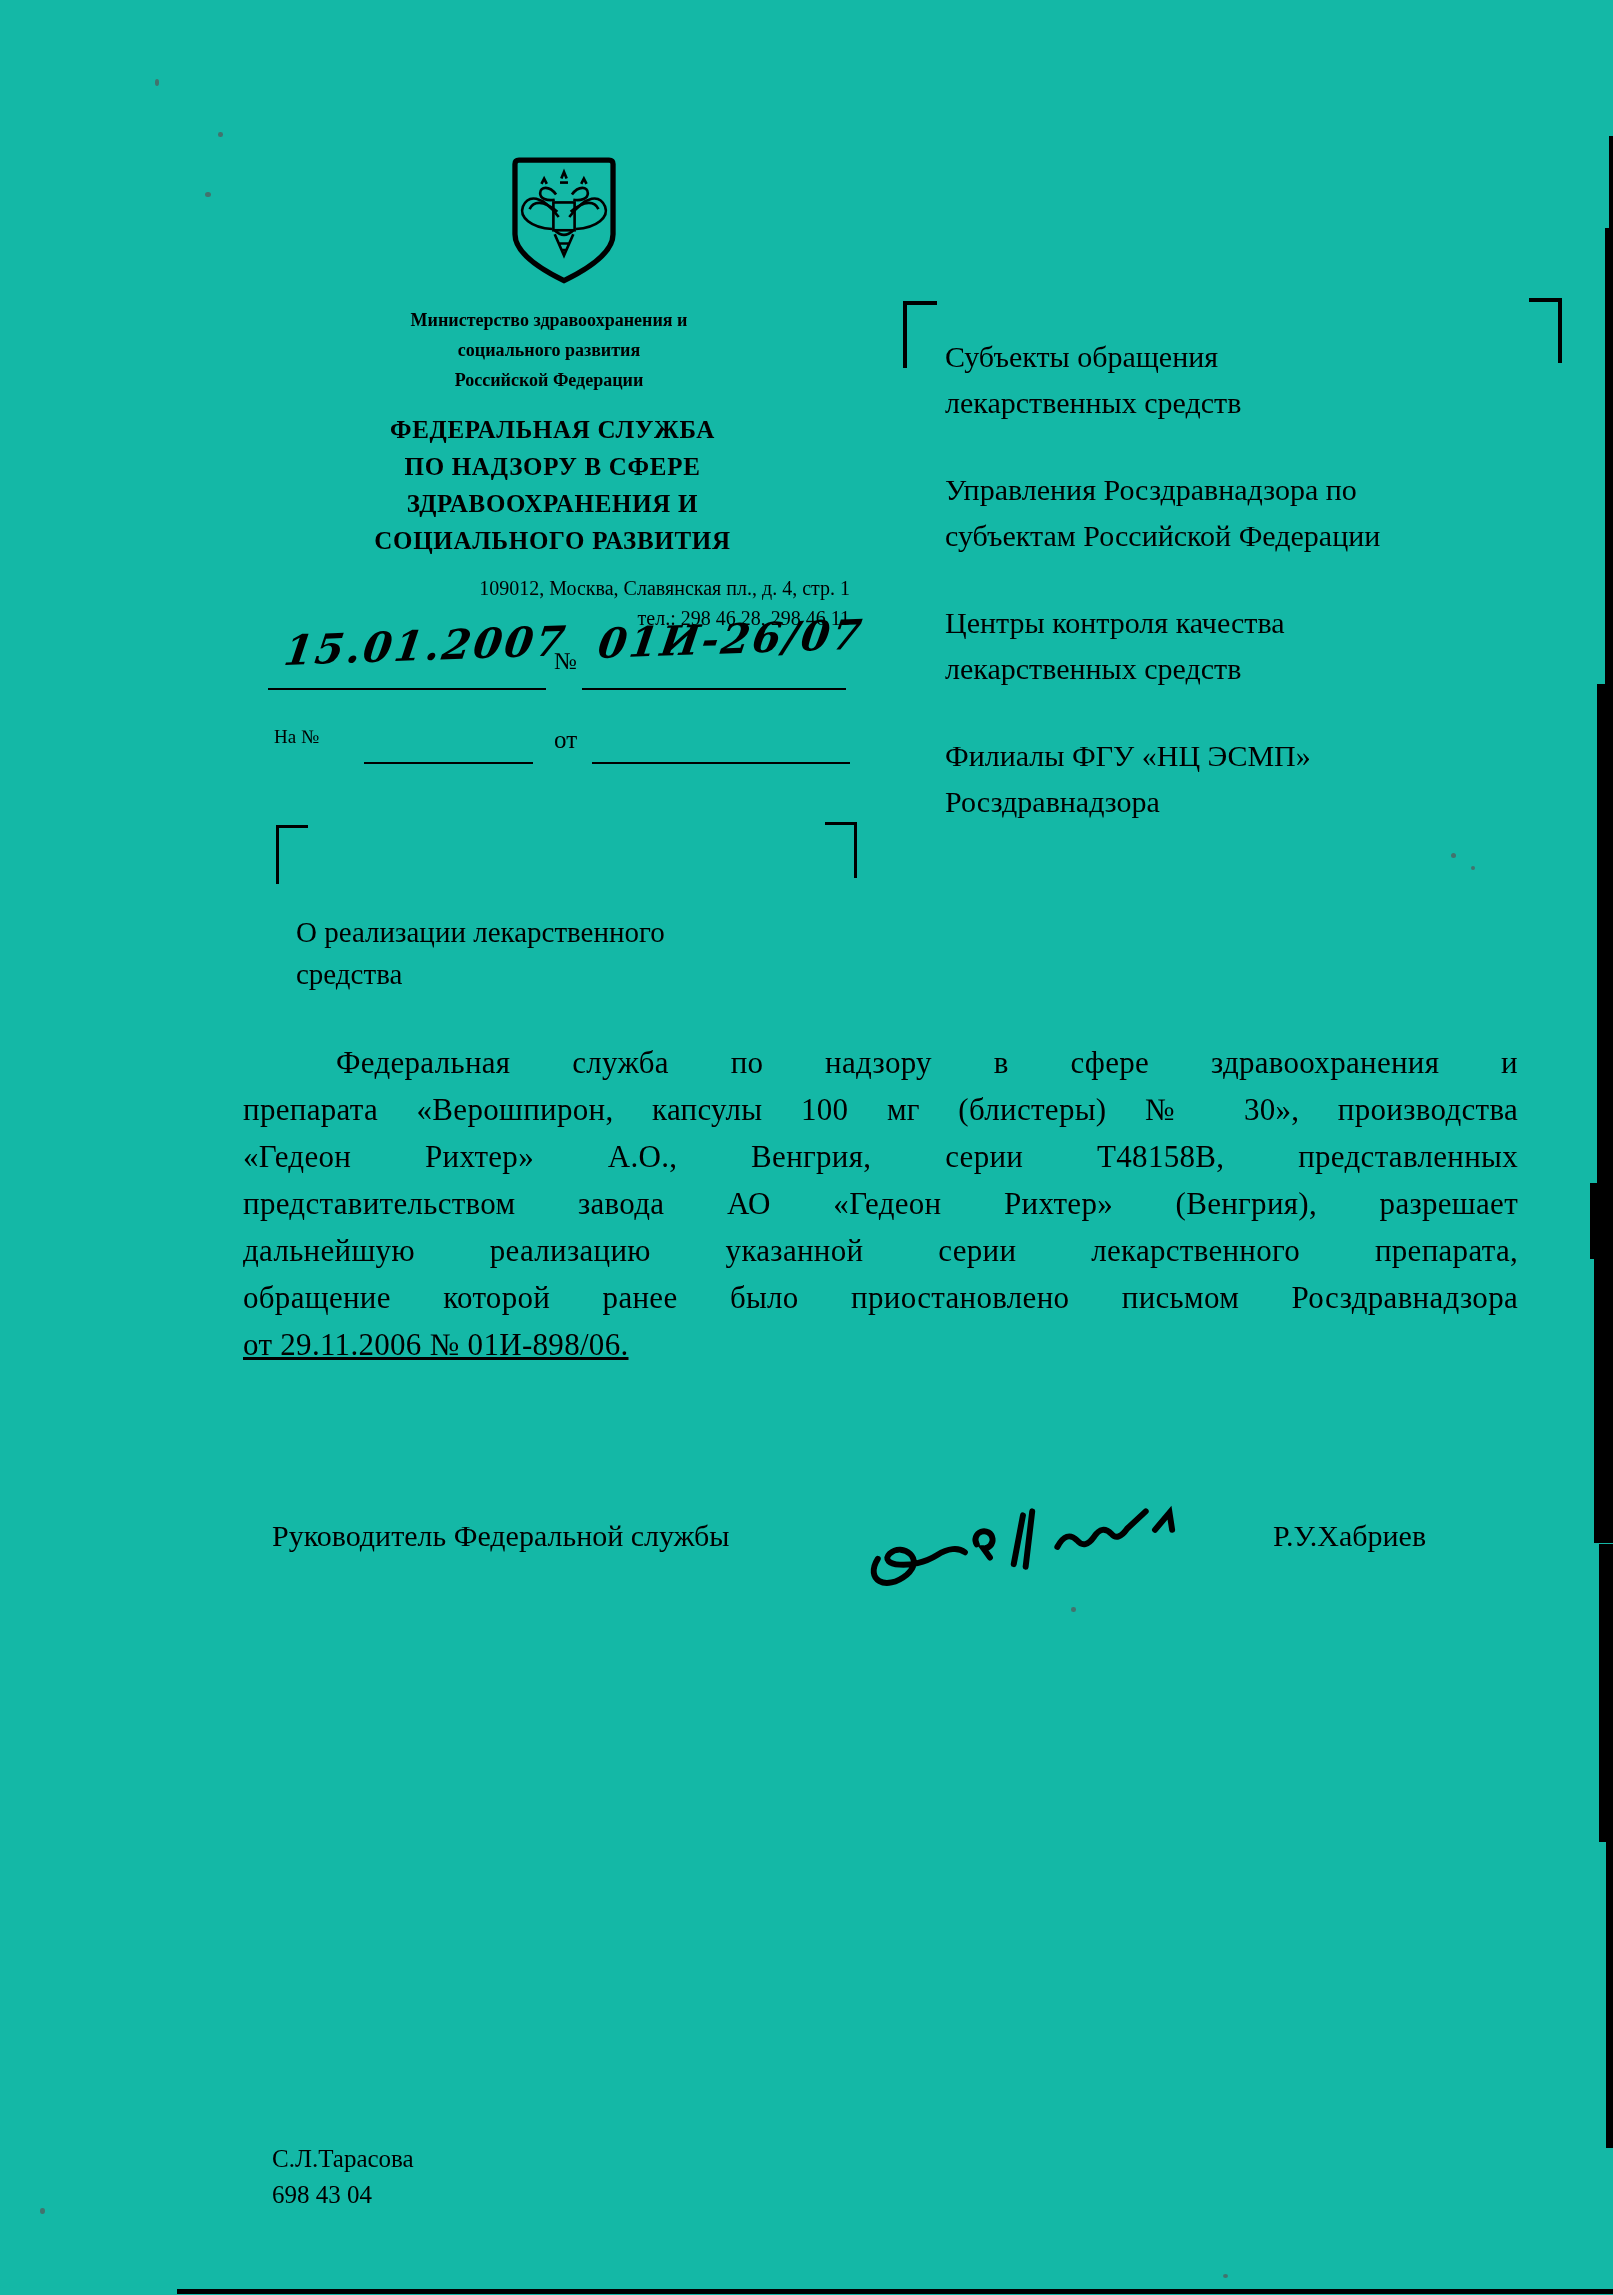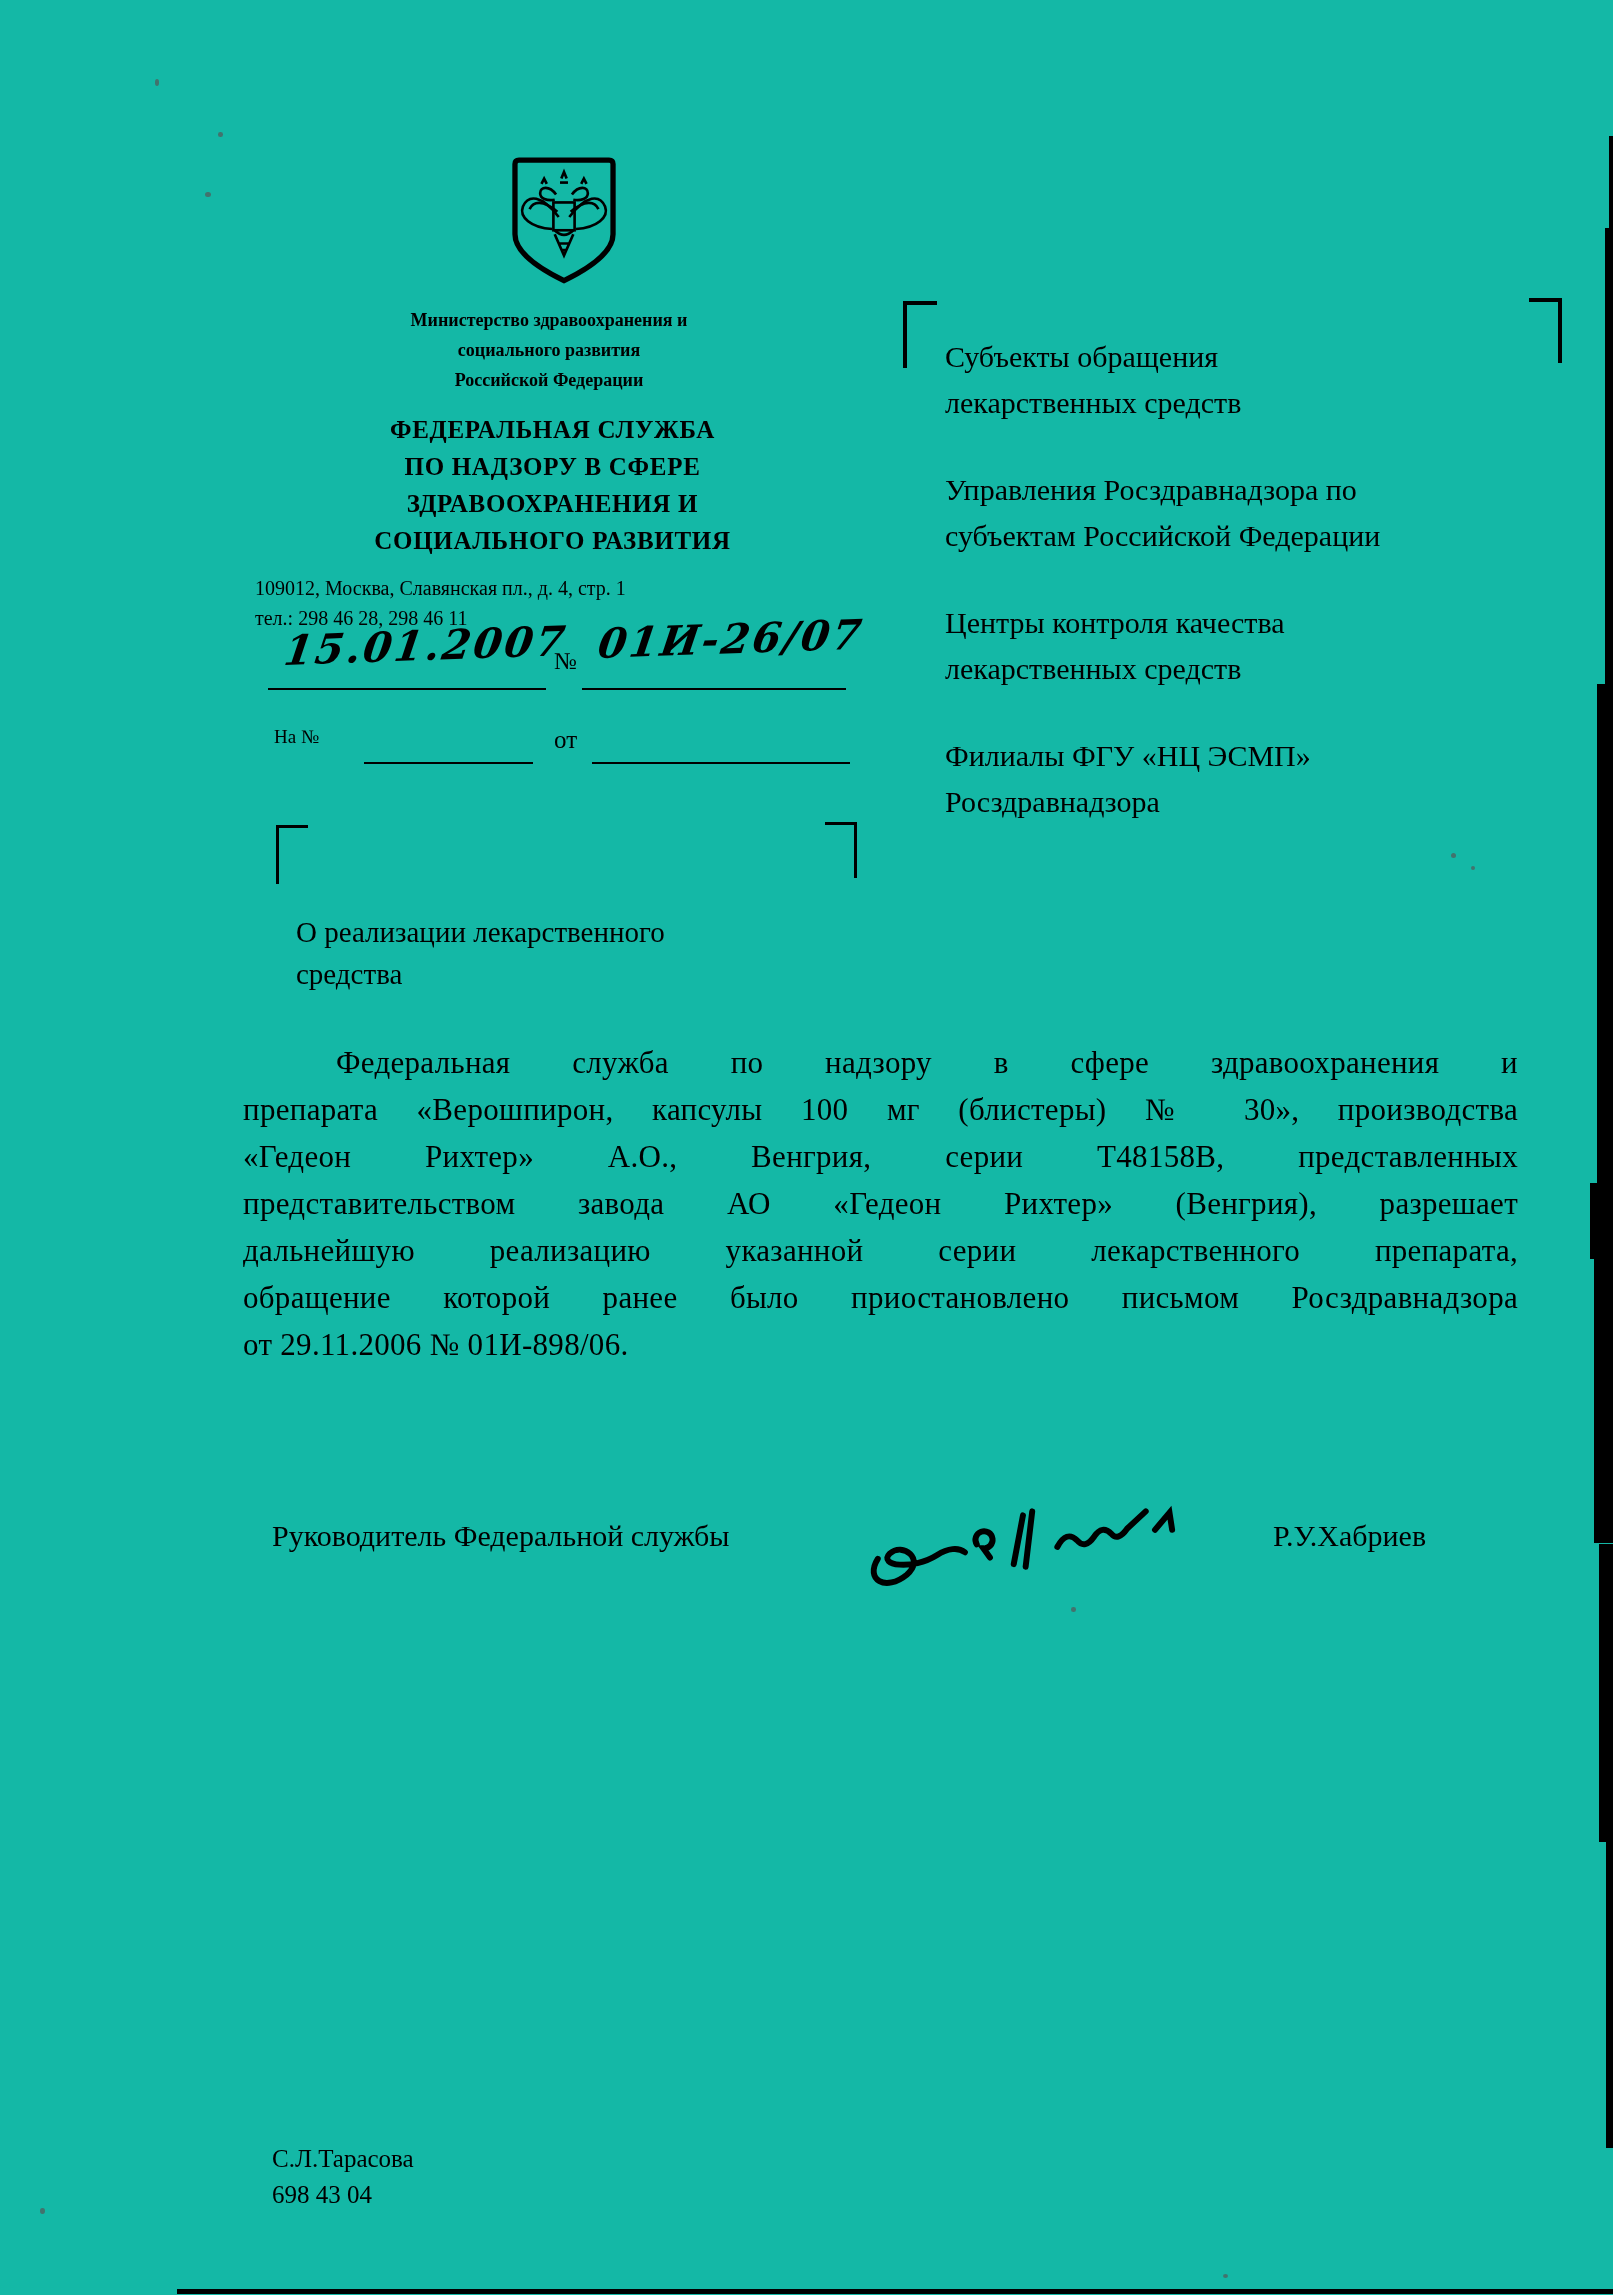--- a/index.html
+++ b/index.html
@@ -9,21 +9,21 @@
     font-family:"Liberation Serif", serif;
   }
   .abs{position:absolute;}
 
   
   .emblem{left:511px;top:156px;width:106px;height:130px;}
   .ministry{left:301px;top:305px;width:496px;text-align:center;
     font-weight:bold;font-size:18px;line-height:30px;}
   .service{left:278px;top:411px;width:549px;text-align:center;
     font-weight:bold;font-size:25px;line-height:37px;letter-spacing:0.7px;}
-  .address{left:255px;top:573px;width:595px;text-align:left;
+  .address{left:255px;top:573px;width:595px;text-align:right;
     font-size:20px;line-height:30px;}
 
   .hand{
     font-family:"DejaVu Serif", serif;font-style:italic;font-weight:bold;
     transform:rotate(-2deg) skewX(-10deg);transform-origin:left bottom;
     font-size:41px;letter-spacing:2.6px;white-space:nowrap;
   }
   .hand-date{left:281px;top:627px;}
   .hand-num{left:595px;top:620px;}
   .num-sign{left:554px;top:648px;font-size:24px;}
@@ -46,21 +46,21 @@
   .subject{left:296px;top:911px;width:555px;font-size:29px;line-height:42px;}
 
   
   .recipients{left:945px;top:334px;width:608px;font-size:30px;line-height:46px;}
   .recipient{margin-bottom:41px;}
 
   
   .body-text{left:243px;top:1039px;width:1275px;font-size:31px;line-height:47px;letter-spacing:0.3px;}
   .jline{text-align:justify;text-align-last:justify;white-space:normal;}
   .jline.first{text-indent:93px;}
-  .jline.last{text-align-last:left;}
+  .jline.last{text-align-last:left;text-decoration:underline;}
 
   
   .sig-title{left:272px;top:1519px;font-size:30px;}
   .sig-svg{left:859px;top:1481px;width:423px;height:132px;}
   .sig-name{left:1273px;top:1519px;font-size:30px;}
 
   
   .footer{left:272px;top:2141px;font-size:25px;line-height:36px;}
 
   

